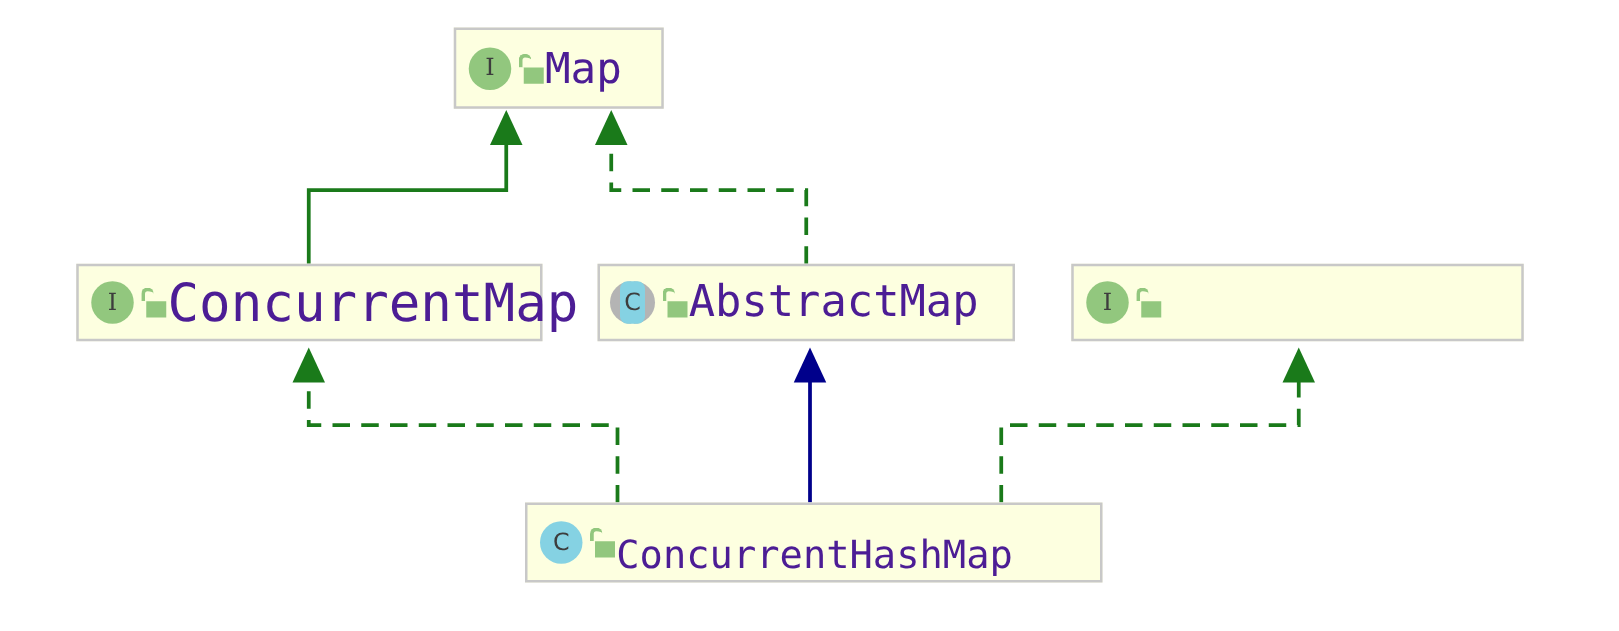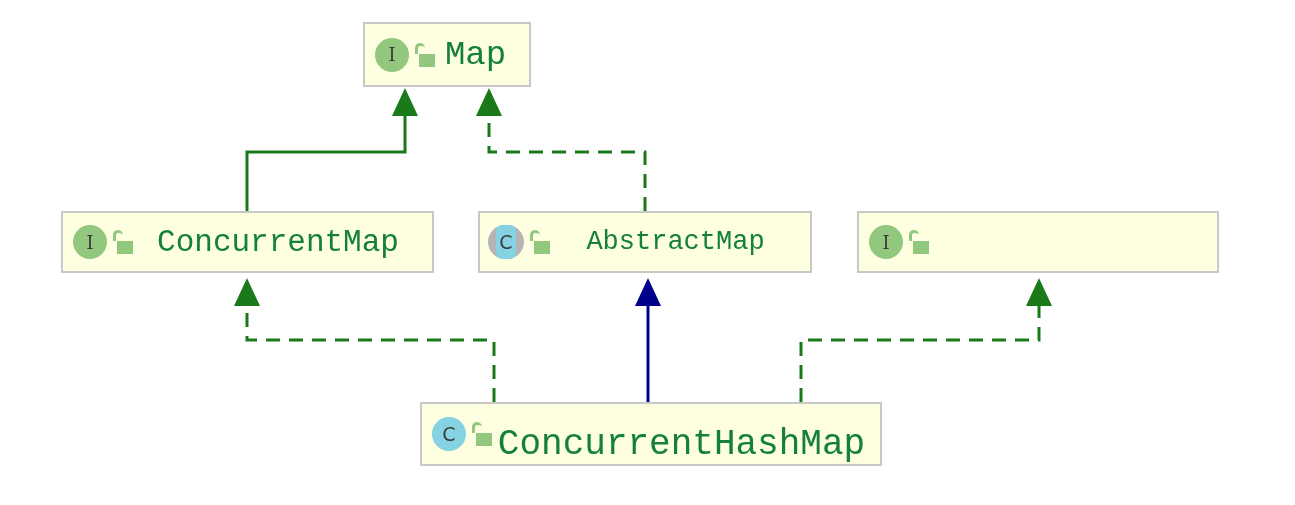--- a/index.html
+++ b/index.html
@@ -31,26 +31,25 @@
     display: flex;
     align-items: center;
     z-index: 5;
   }
   .node-icons {
     display: flex;
     align-items: center;
     flex: 0 0 auto;
   }
   .node-label {
-    color: #15803d;
+    color: #4c1d95;
     white-space: nowrap;
     flex: 1 1 auto;
-    text-align: center;
+    text-align: left;
     letter-spacing: 0px;
-    font-family: Liberation Mono, monospace;
   }
   
   .icon-interface {
     width: 34px;
     height: 34px;
     border-radius: 50%;
     background: #92c77e;
     color: #3d3d3d;
     display: flex;
     align-items: center;
@@ -188,52 +187,52 @@
   </div>
 
   <div class="uml-node" style="left:61px; top:211px; width:373px; height:62px; padding:0 10px 0 10px;">
     <span class="node-icons">
       <span class="icon-interface">I</span>
       <span class="icon-padlock">
         <span class="pl-shackle"></span>
         <span class="pl-body"></span>
       </span>
     </span>
-    <span class="node-label" style="font-size:31px;">ConcurrentMap</span>
+    <span class="node-label" style="font-size:42px;">ConcurrentMap</span>
   </div>
 
   <div class="uml-node" style="left:478px; top:211px; width:334px; height:62px; padding:0 10px 0 8px;">
     <span class="node-icons">
       <span class="icon-abstract-class">
         <span class="ac-arc-left"></span>
         <span class="ac-arc-right"></span>
         <span class="ac-body">C</span>
       </span>
       <span class="icon-padlock">
         <span class="pl-shackle"></span>
         <span class="pl-body"></span>
       </span>
     </span>
-    <span class="node-label" style="font-size:27px;">AbstractMap</span>
+    <span class="node-label" style="font-size:35px;">AbstractMap</span>
   </div>
 
   <div class="uml-node" style="left:857px; top:211px; width:362px; height:62px; padding:0 10px 0 10px;">
     <span class="node-icons">
       <span class="icon-interface">I</span>
       <span class="icon-padlock">
         <span class="pl-shackle"></span>
         <span class="pl-body"></span>
       </span>
     </span>
   </div>
 
   <div class="uml-node" style="left:420px; top:402px; width:462px; height:64px; padding:0 10px 0 10px;">
     <span class="node-icons">
       <span class="icon-class">C</span>
       <span class="icon-padlock">
         <span class="pl-shackle"></span>
         <span class="pl-body"></span>
       </span>
     </span>
-    <span class="node-label" style="font-size:36px;margin-top:20px;">ConcurrentHashMap</span>
+    <span class="node-label" style="font-size:31px;margin-top:20px;">ConcurrentHashMap</span>
   </div>
 
 </div>
 
 </body></html>

